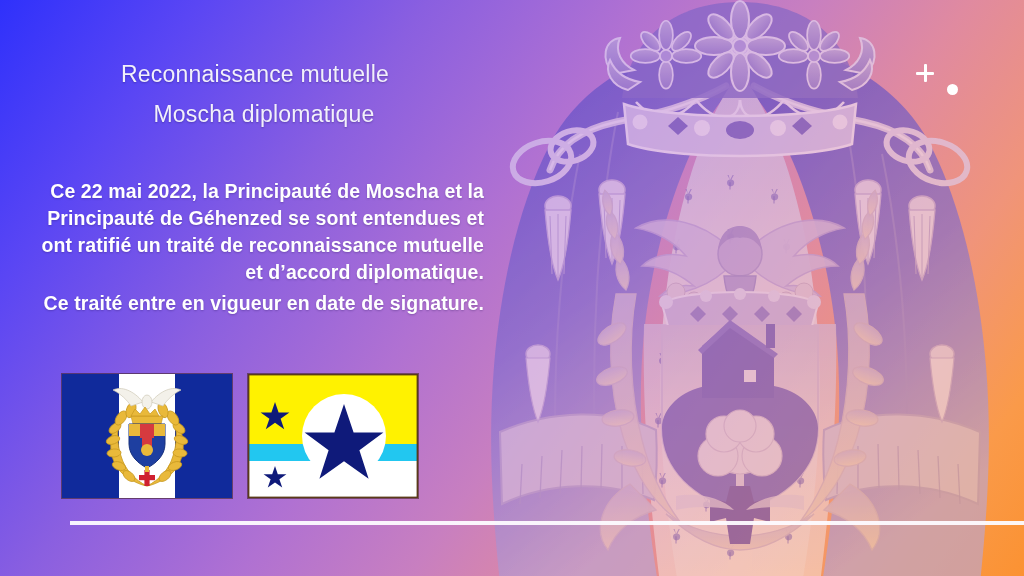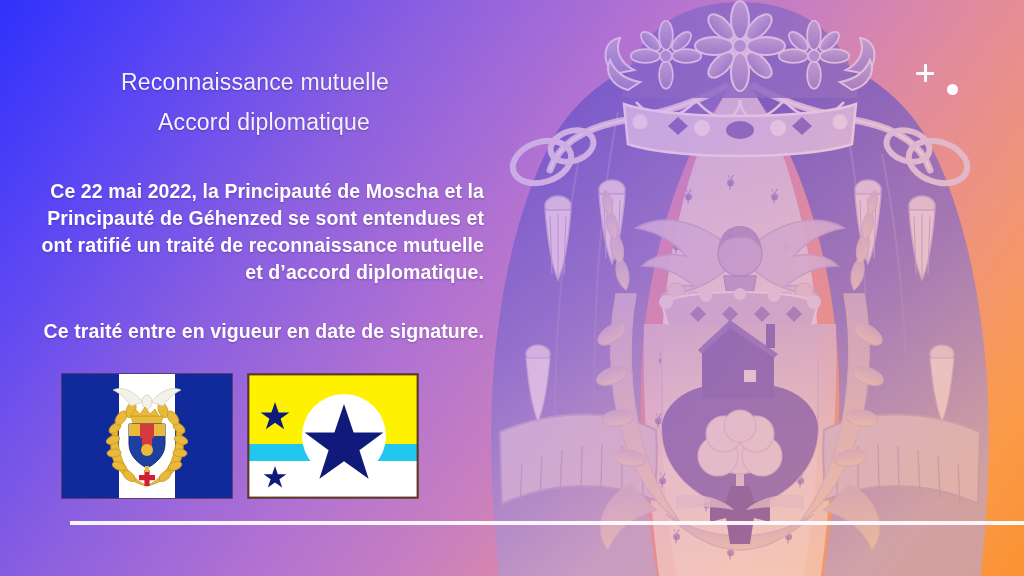--- a/index.html
+++ b/index.html
@@ -24,34 +24,34 @@
         #fb9232 100%);
   }
   
   #achievement{
     position:absolute;left:430px;top:-6px;width:620px;height:590px;
     opacity:.62;pointer-events:none;
   }
   #achievement svg{display:block;width:100%;height:100%;}
 
   
-  .title-block{position:absolute;left:60px;top:62px;width:390px;text-align:center;}
+  .title-block{position:absolute;left:60px;top:54px;width:390px;text-align:center;}
   .title-line{
     color:#f2f0fb;font-size:23px;line-height:40px;font-weight:400;
     letter-spacing:.2px;text-shadow:0 1px 2px rgba(30,20,90,.35);
   }
   .title-line.second{margin-left:18px;}
 
   .body-block{position:absolute;left:24px;top:178px;width:460px;text-align:right;}
   .body-p{
     color:#ffffff;font-size:19.5px;line-height:27px;font-weight:600;
     letter-spacing:.1px;text-shadow:0 1px 2px rgba(40,20,90,.30);
     margin:0;
   }
-  .body-p.second{margin-top:32px;}
+  .body-p.second{margin-top:4px;}
 
   
   .flags{position:absolute;left:62px;top:374px;display:flex;gap:16px;}
   .flag{box-shadow:0 0 0 1px rgba(60,30,20,.55);}
   .flag svg{display:block;}
 
   
   #rule{
     position:absolute;left:70px;top:521px;width:954px;height:4px;
     background:#fdfbff;opacity:.95;
@@ -399,21 +399,21 @@
 
       <g fill="#ddcfe6" opacity=".8">
         <path d="M246 502 C268 498 292 504 304 516 C284 512 262 512 246 516 Z"></path>
         <path d="M374 502 C352 498 328 504 316 516 C336 512 358 512 374 516 Z"></path>
       </g>
     </svg>
   </div>
 
   <div class="title-block">
     <div class="title-line">Reconnaissance mutuelle</div>
-    <div class="title-line second">Accord diplomatique</div>
+    <div class="title-line second">Moscha diplomatique</div>
   </div>
 
   <div class="body-block">
     <p class="body-p">Ce 22 mai 2022, la Principauté de Moscha et la Principauté de Géhenzed se sont entendues et ont ratifié un traité de reconnaissance mutuelle et d’accord diplomatique.</p>
     <p class="body-p second">Ce traité entre en vigueur en date de signature.</p>
   </div>
 
   <div class="flags">
 
     <div class="flag">

